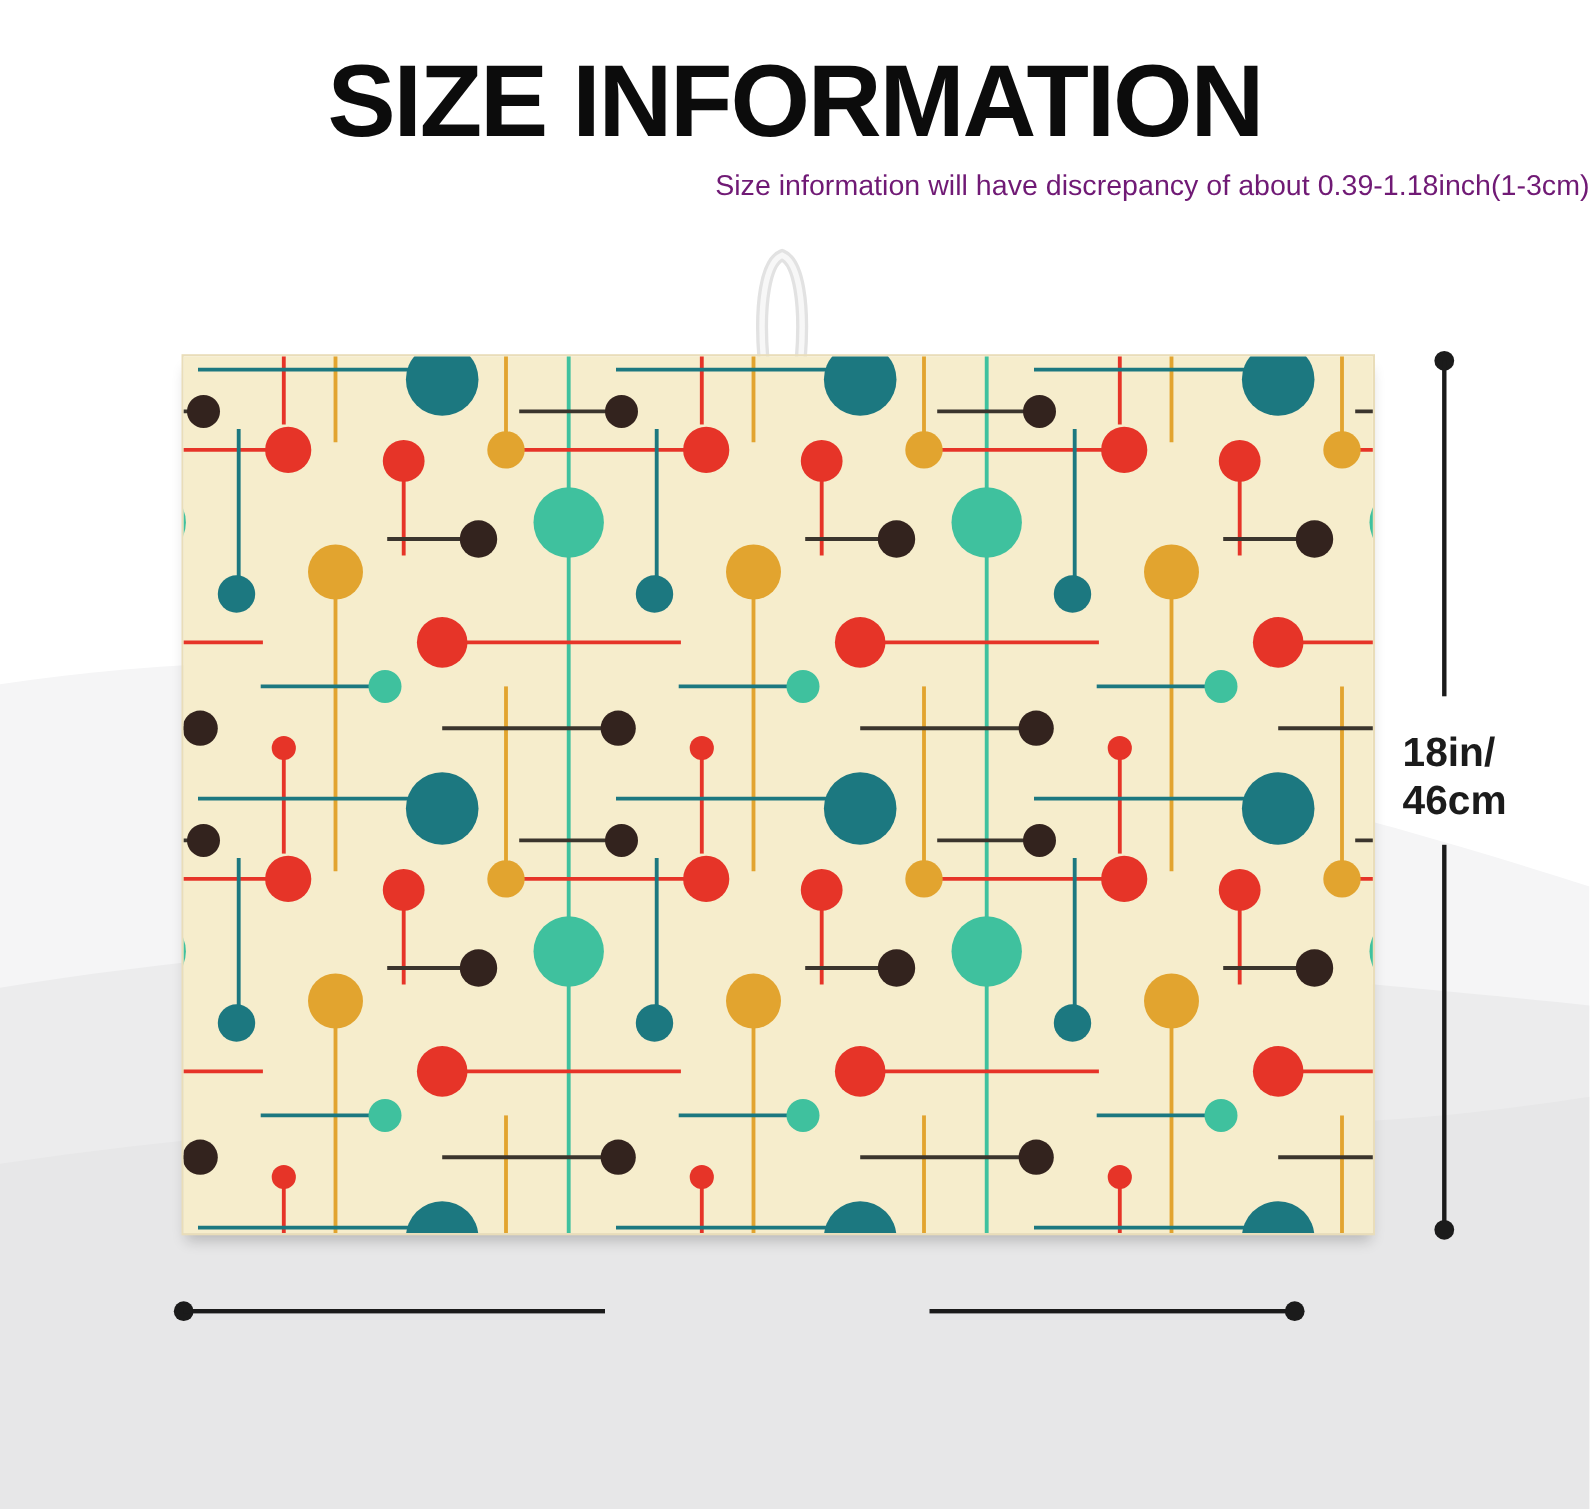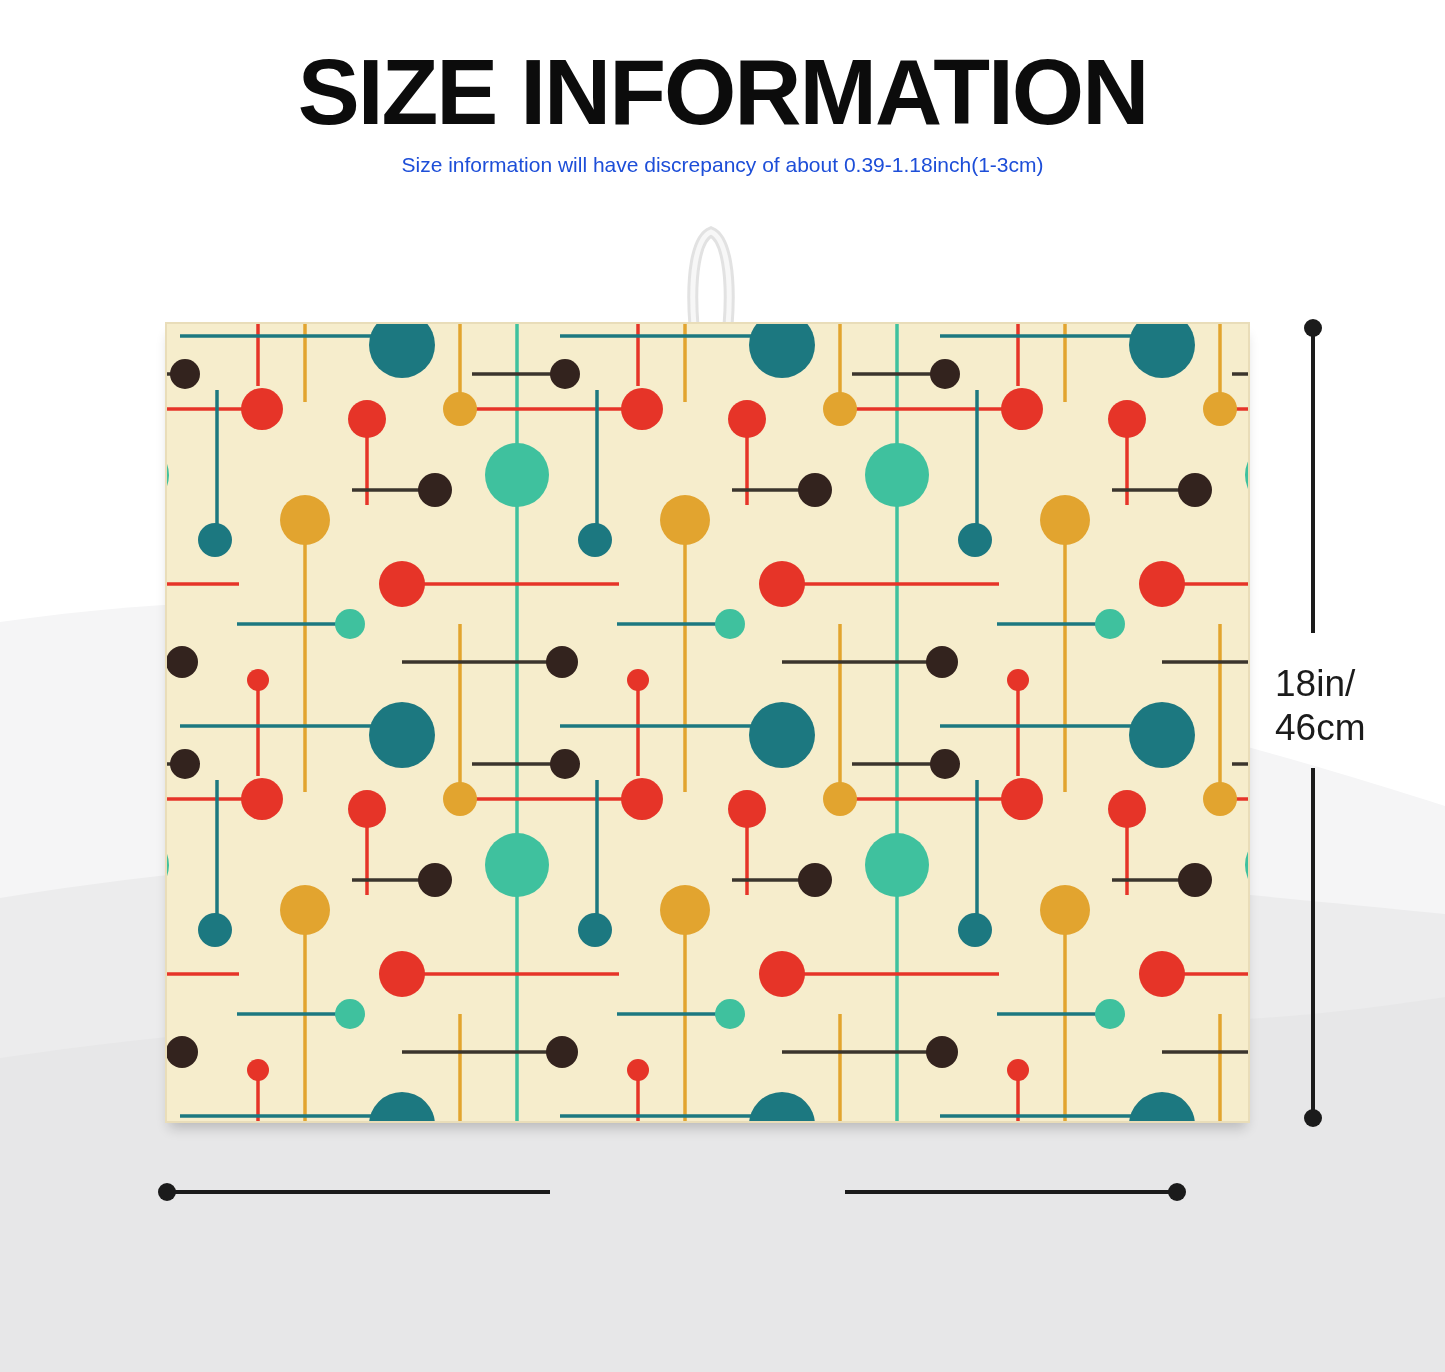--- a/index.html
+++ b/index.html
@@ -13,37 +13,37 @@
   }
   .bg-svg{position:absolute;left:0;top:0;z-index:0;}
   .header{position:absolute;left:0;top:4px;width:100%;text-align:center;z-index:2;margin-top:40px;}
   .title{
     margin:0;padding-top:2px;
     font-size:93px;font-weight:bold;letter-spacing:-2px;
     color:#0c0c0c;line-height:1.0;
   }
   .subtitle{
     margin:14px 0 0 0;
-    font-size:21px;font-weight:normal;color:#1d4ed8;letter-spacing:0px;
+    font-size:26px;font-weight:normal;color:#701a75;letter-spacing:0px;text-align:right;
   }
   .hanger{position:absolute;left:678px;top:222px;z-index:1;}
   .mat{
     position:absolute;left:165px;top:322px;width:1085px;height:801px;
     z-index:3;
     border:2px solid #e9ddb9;
     box-sizing:border-box;
     box-shadow:0 9px 12px -4px rgba(0,0,0,0.20), inset 0 0 0 2px rgba(255,255,255,0.35);
   }
   .mat svg{display:block;}
   .dim{position:absolute;z-index:4;}
   .dim-seg-v{width:4px;}
   .dim-seg-h{height:4px;}
   .dim-dot{width:18px;height:18px;border-radius:50%;}
   .dim-label{
-    font-size:37px;font-weight:normal;line-height:44px;letter-spacing:0px;
+    font-size:37px;font-weight:bold;line-height:44px;letter-spacing:0px;
   }
   .vdim-label{left:1275px;top:662px;text-align:left;}
   .hdim-label{left:555px;top:1170px;width:285px;text-align:center;}
 </style>
 </head>
 <body>
 
 <div class="page">
 
   <svg class="bg-svg" width="1445" height="1372" viewBox="0 0 1445 1372">

